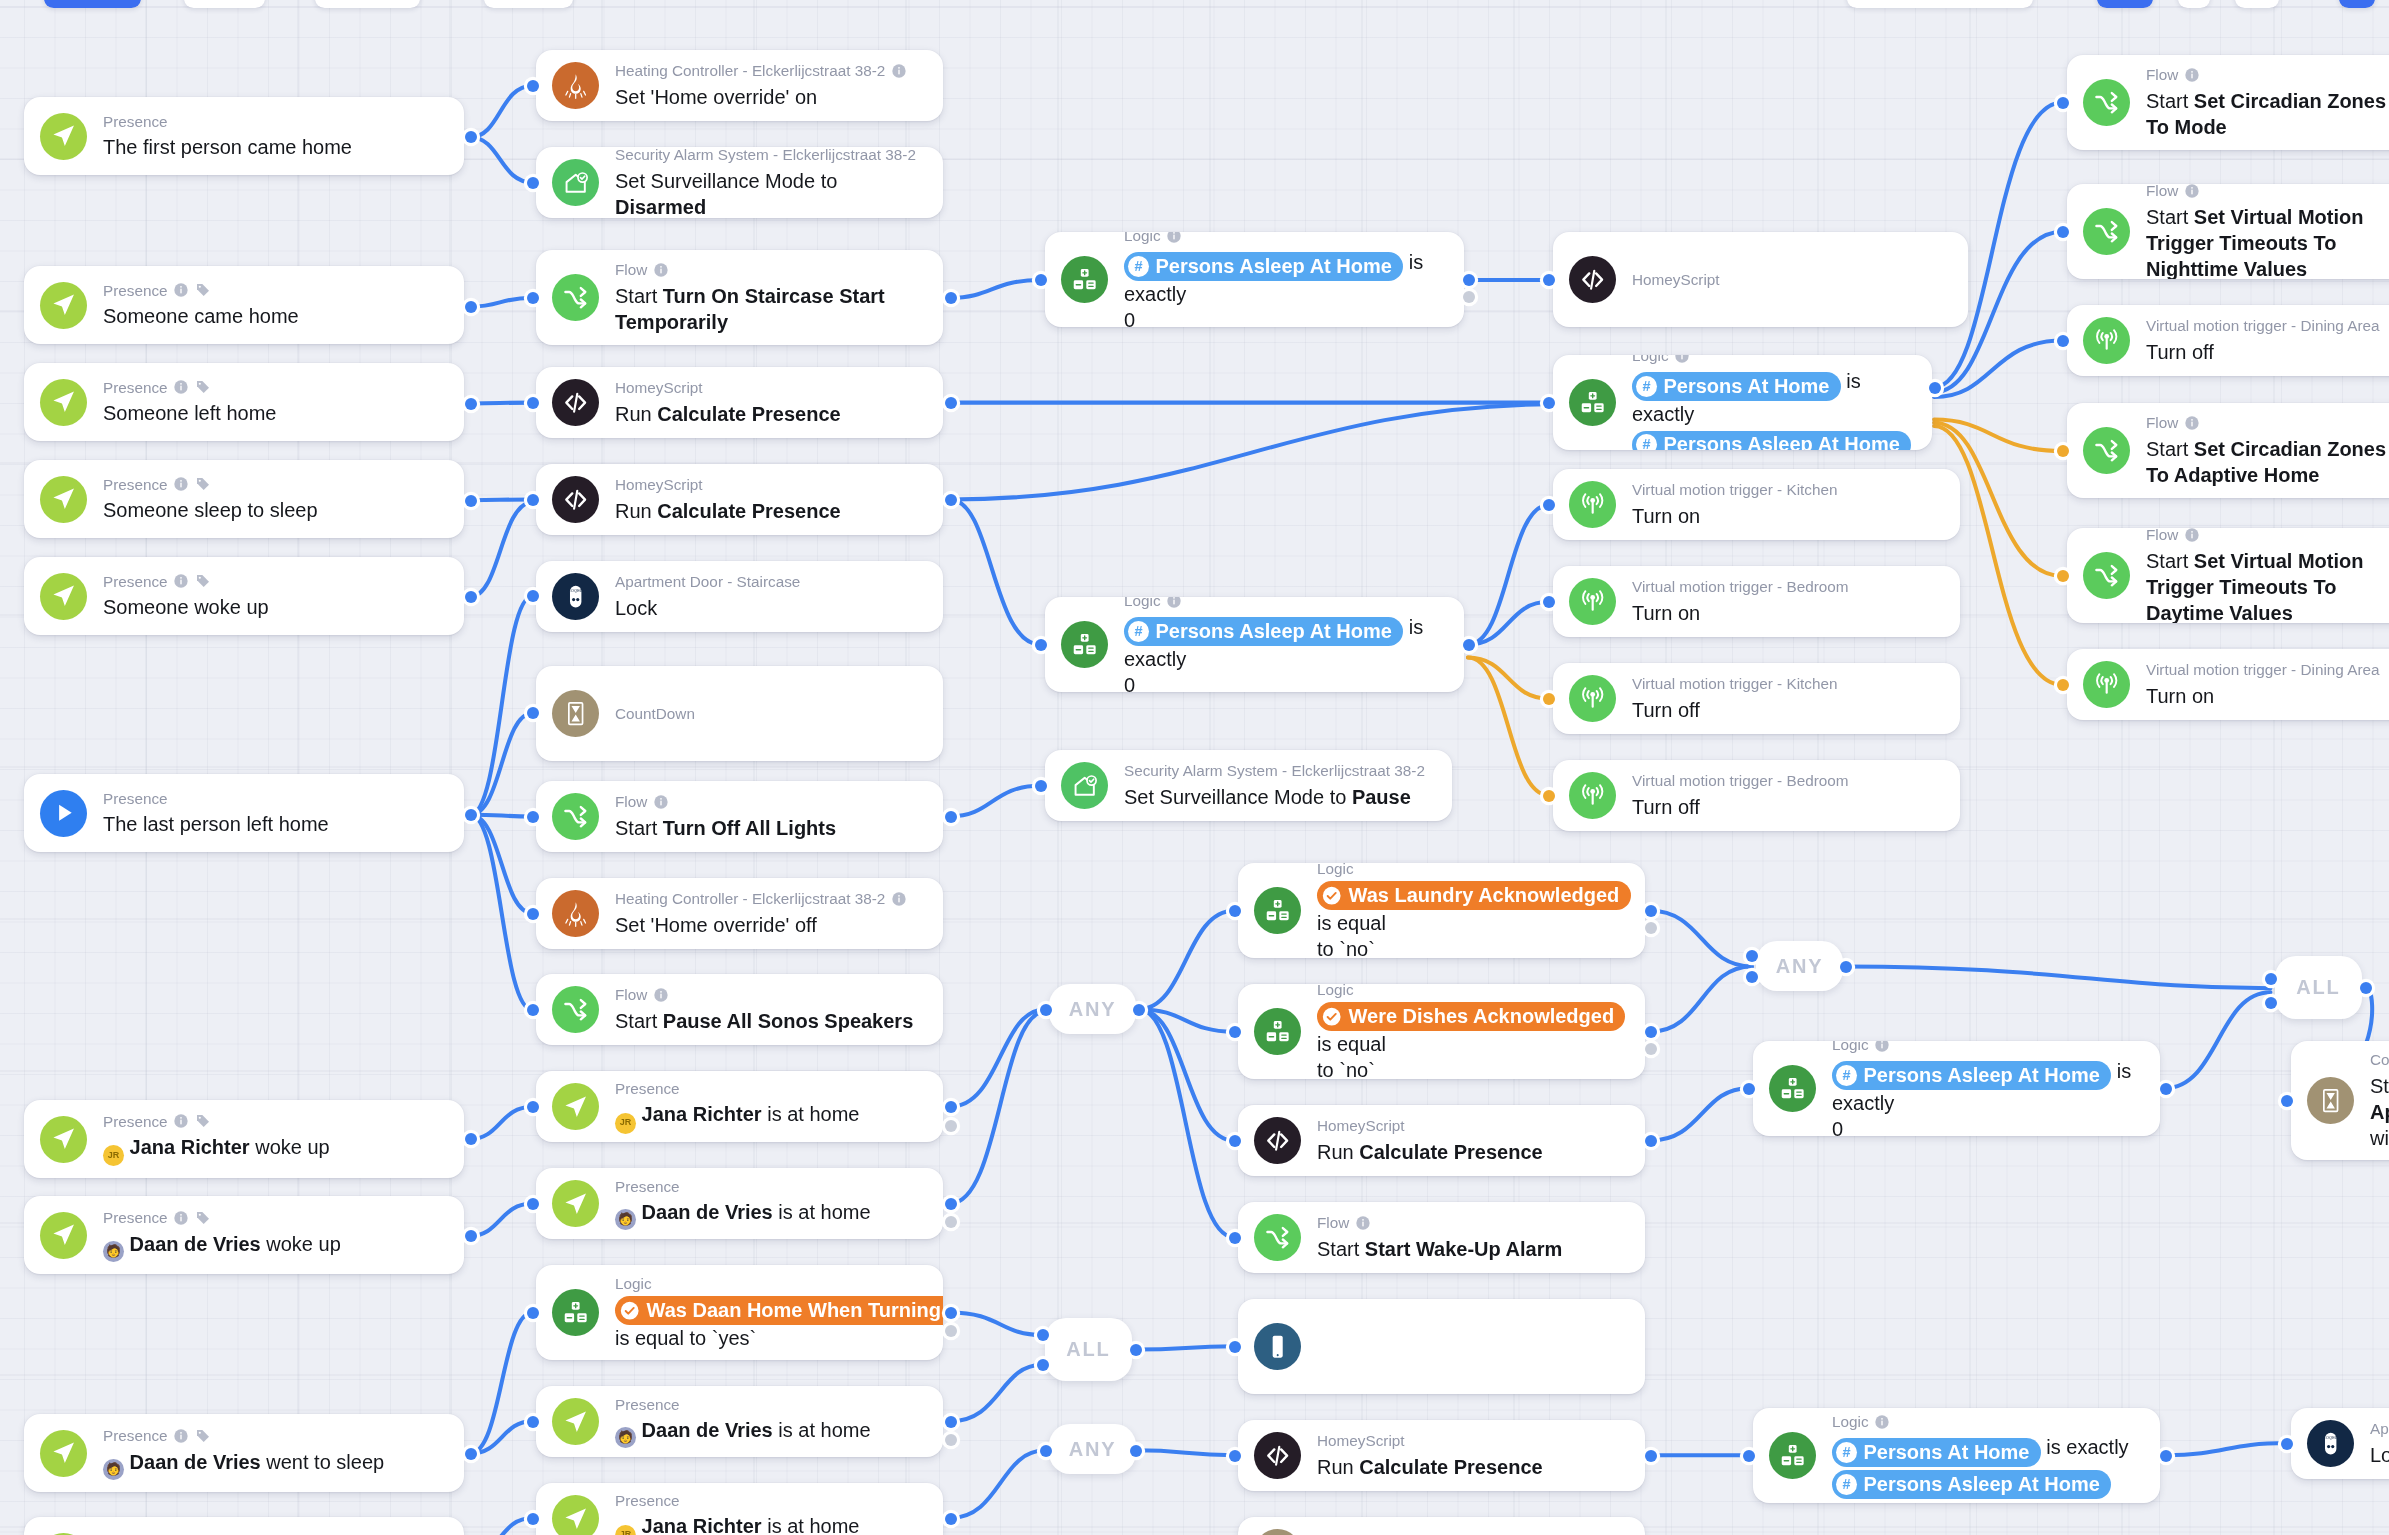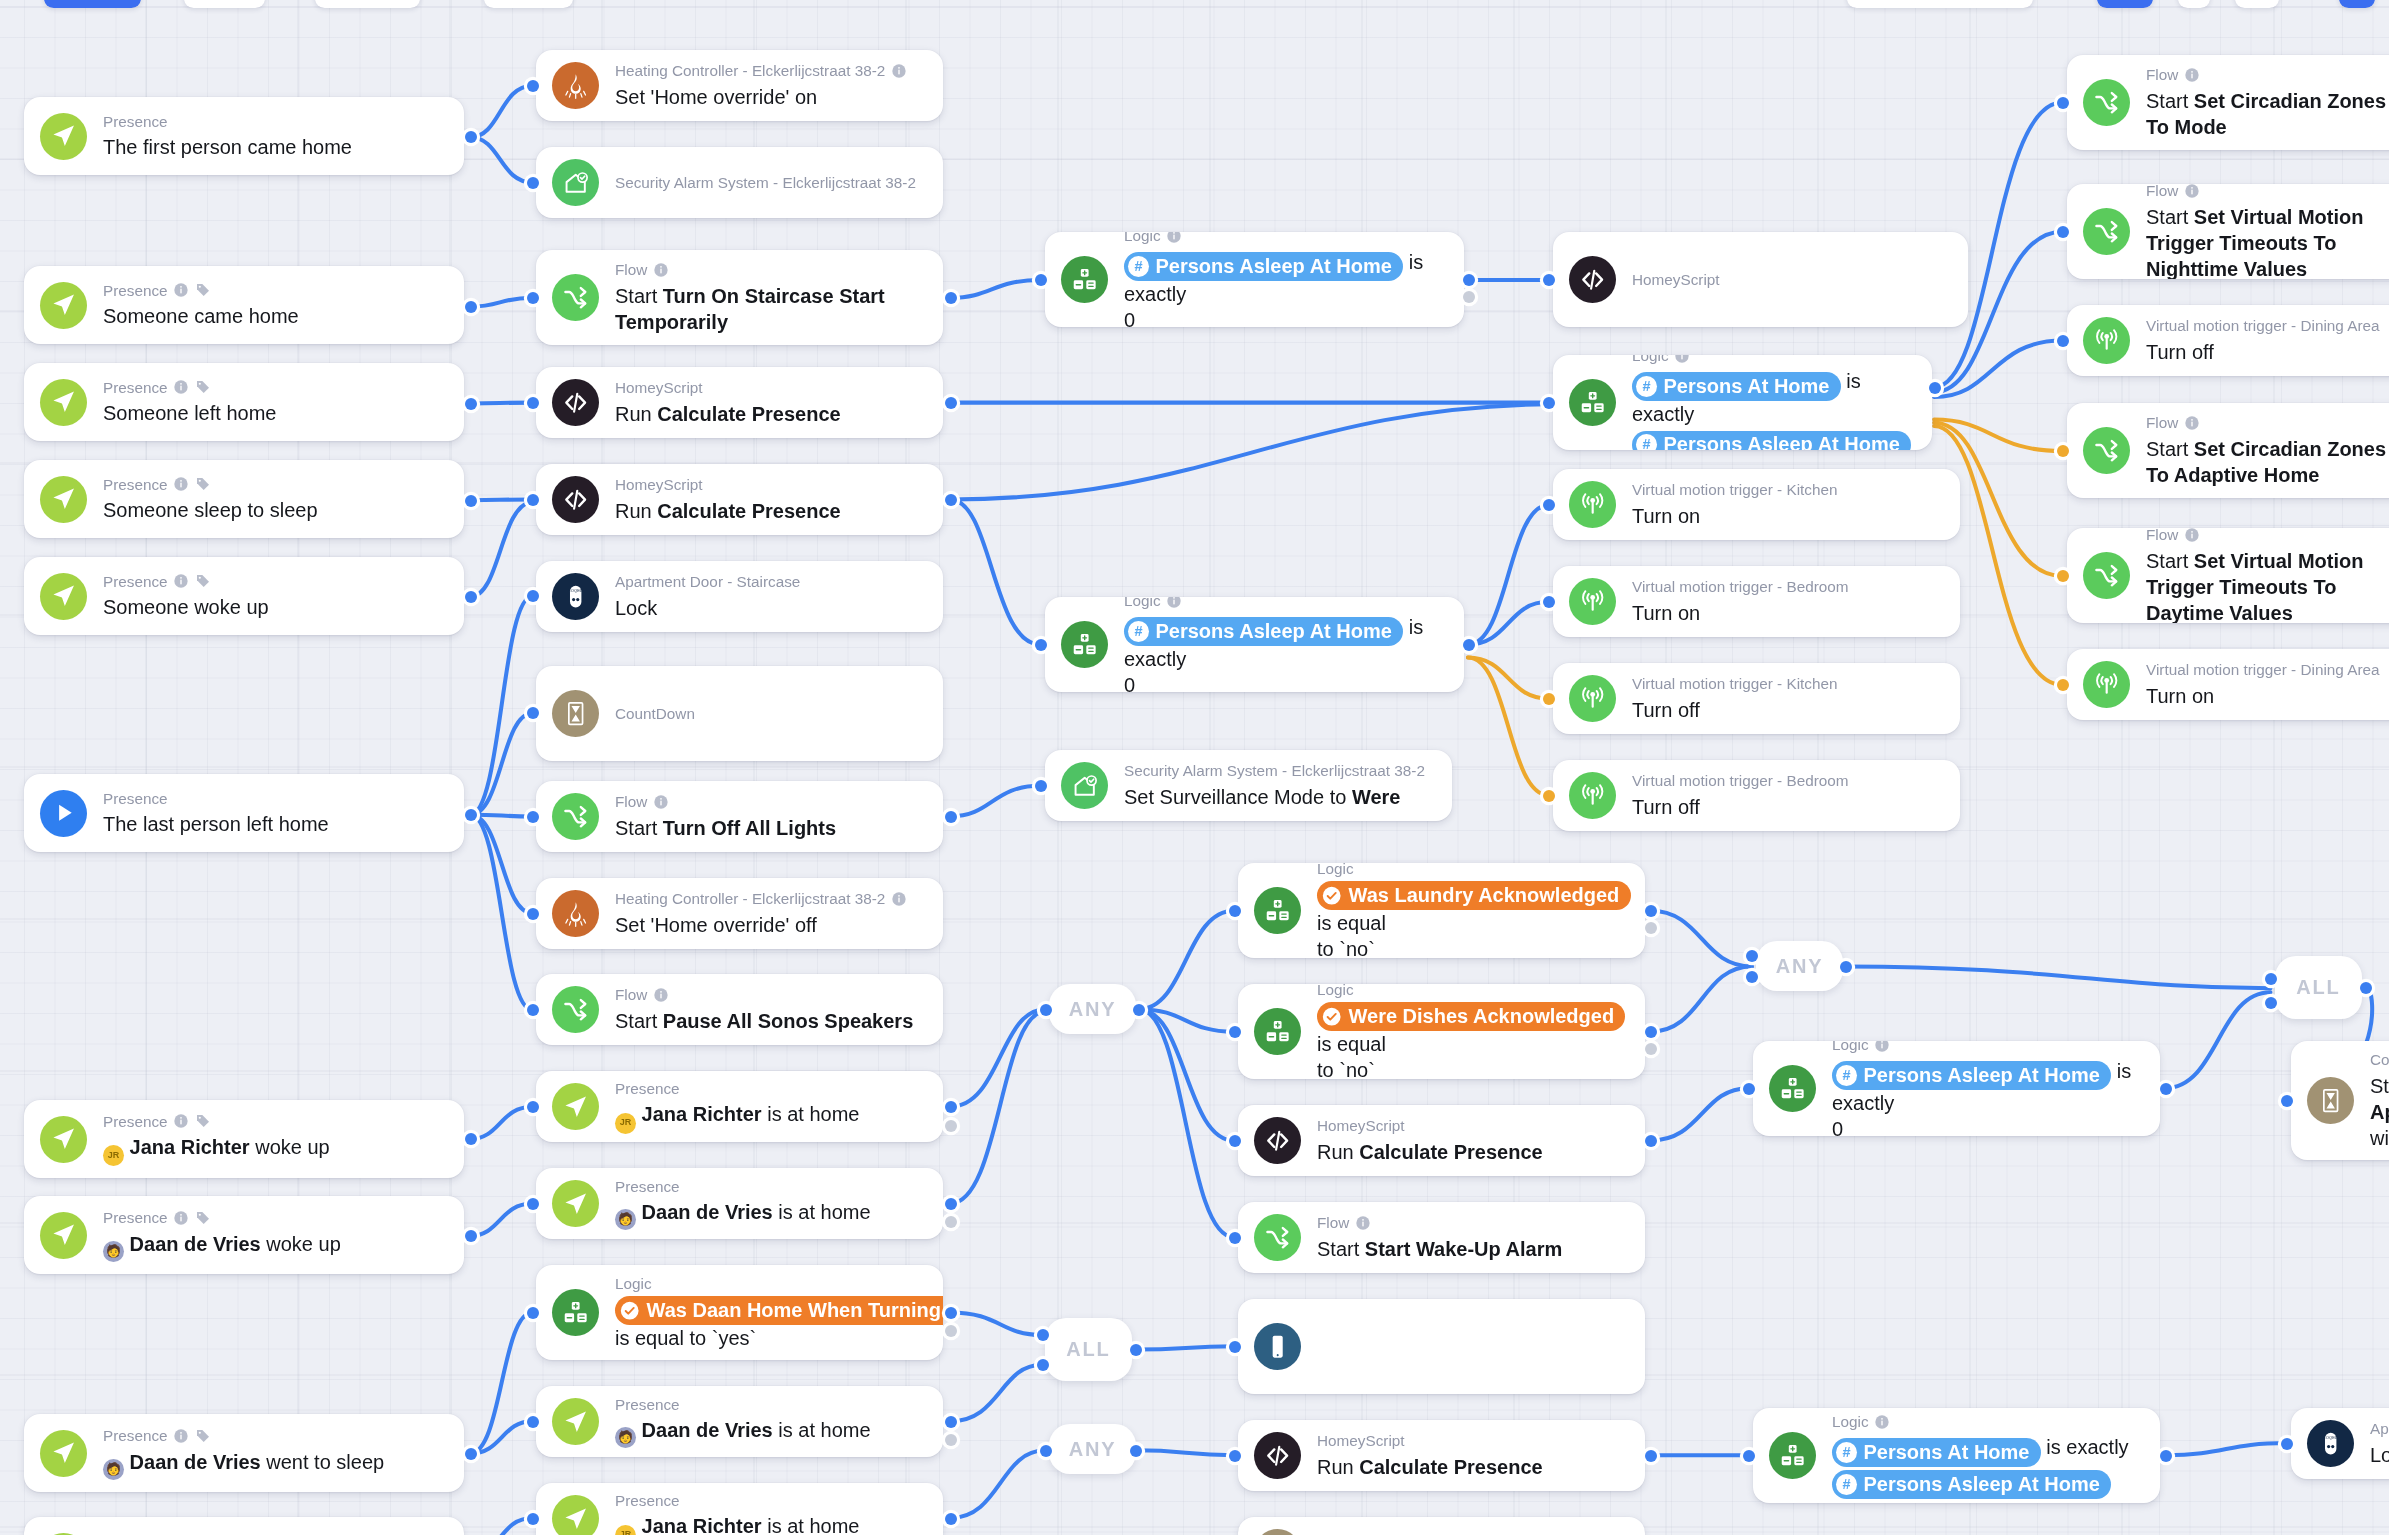--- a/index.html
+++ b/index.html
@@ -421,20 +421,21 @@
           <svg viewBox="0 0 24 24">
             <path d="M4 11.5 12 5l8 6.5V20H4z" fill="none" stroke="#fff" stroke-width="1.7" stroke-linejoin="round"></path>
             <circle cx="18" cy="7.5" r="4" fill="#4fc264" stroke="#fff" stroke-width="1.5"></circle>
             <path d="M16.2 7.6l1.3 1.3 2.4-2.6" stroke="#fff" stroke-width="1.4" fill="none" stroke-linecap="round"></path>
           </svg>
         </div>
         <div class="body">
           <div class="sub">
             <span>Security Alarm System - Elckerlijcstraat 38-2</span>
           </div>
+          <div class="title">Set Surveillance Mode to <b>Disarmed</b></div>
         </div>
       </div>
       <div class="card" style="left: 536px; top: 250px; width: 407px; height: 95px;">
         <div class="ico" style="background:#5bcb5c">
           <svg viewBox="0 0 24 24">
             <path d="M3 7h3.2c2.2 0 3 2.4 4.4 5s2.2 5 4.4 5H20" stroke="#fff" stroke-width="2.1" fill="none" stroke-linecap="round"></path>
             <path d="M16.5 3.6L20.4 7l-3.9 3.4" stroke="#fff" stroke-width="2.1" fill="none" stroke-linecap="round" stroke-linejoin="round"></path>
             <path d="M16.5 13.6L20.4 17l-3.9 3.4" stroke="#fff" stroke-width="2.1" fill="none" stroke-linecap="round" stroke-linejoin="round"></path>
           </svg>
         </div>
@@ -704,21 +705,21 @@
           <svg viewBox="0 0 24 24">
             <path d="M4 11.5 12 5l8 6.5V20H4z" fill="none" stroke="#fff" stroke-width="1.7" stroke-linejoin="round"></path>
             <circle cx="18" cy="7.5" r="4" fill="#4fc264" stroke="#fff" stroke-width="1.5"></circle>
             <path d="M16.2 7.6l1.3 1.3 2.4-2.6" stroke="#fff" stroke-width="1.4" fill="none" stroke-linecap="round"></path>
           </svg>
         </div>
         <div class="body">
           <div class="sub">
             <span>Security Alarm System - Elckerlijcstraat 38-2</span>
           </div>
-          <div class="title">Set Surveillance Mode to <b>Were</b></div>
+          <div class="title">Set Surveillance Mode to <b>Pause</b></div>
         </div>
       </div>
       <div class="card" style="left: 1238px; top: 863px; width: 407px; height: 95px;">
         <div class="ico" style="background:#3f9b44">
           <svg viewBox="0 0 24 24">
             <rect x="8.6" y="2.6" width="6.8" height="6.8" rx="1.3" fill="#fff"></rect>
             <rect x="2.4" y="12.4" width="8.2" height="8" rx="1.3" fill="#fff"></rect>
             <rect x="13.4" y="12.4" width="8.2" height="8" rx="1.3" fill="#fff"></rect>
             <path d="M12 4.4v3.2M10.4 6h3.2" stroke="#3f9b44" stroke-width="1.2" stroke-linecap="round"></path>
             <path d="M4.6 16.4h3.8" stroke="#3f9b44" stroke-width="1.2" stroke-linecap="round"></path>

